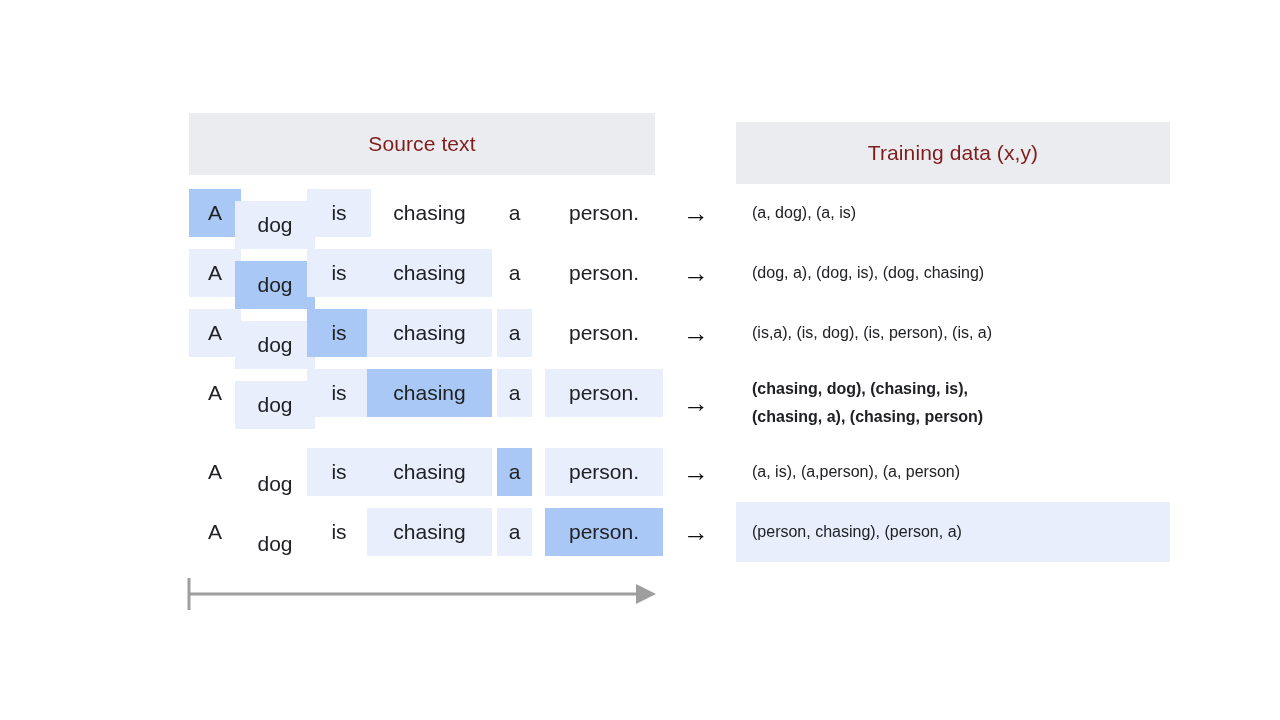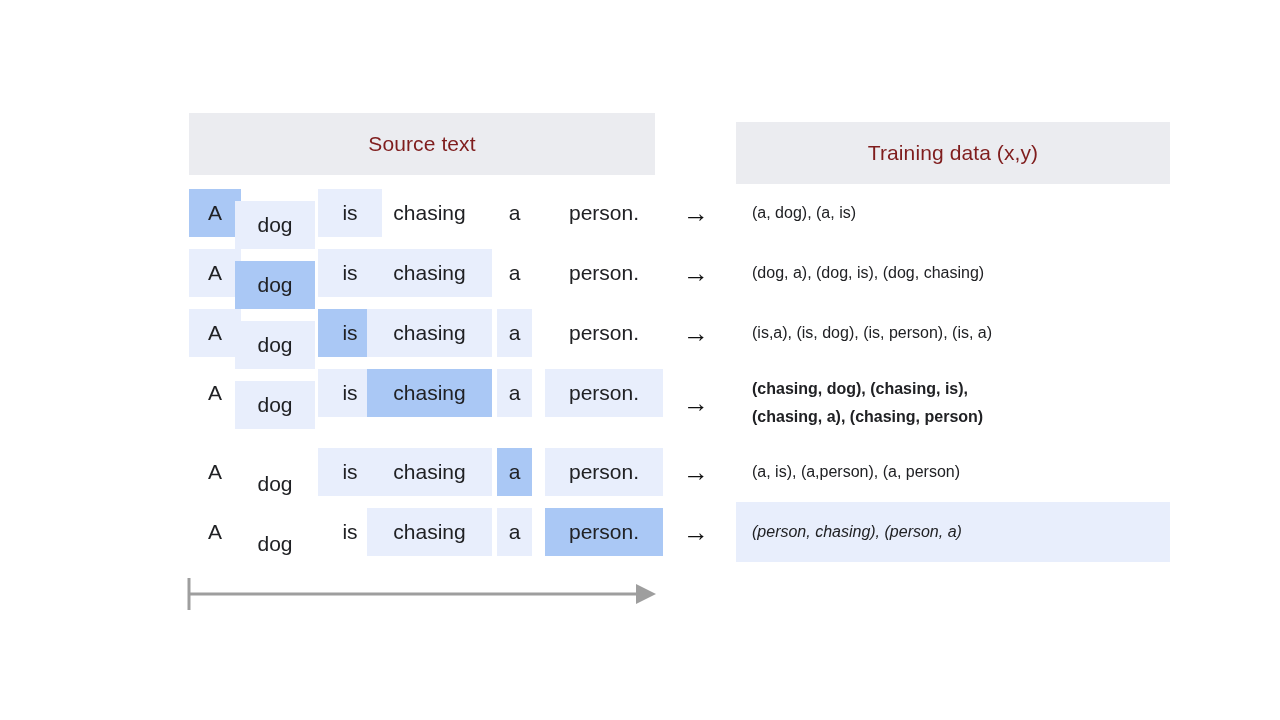--- a/index.html
+++ b/index.html
@@ -58,21 +58,21 @@
     color: #202124;
     box-sizing: border-box;
     background: transparent;
   }
   .tok.hl-light { background: #e8eefc; }
   .tok.hl-dark  { background: #aac8f5; }
 
   
   .c0 { left: 0px;   width: 52px; }
   .c1 { left: 46px;  width: 80px; margin-top: 12px; }
-  .c2 { left: 129px; width: 64px; }
+  .c2 { left: 118px; width: 64px; }
   .c3 { left: 178px; width: 125px; }
   .c4 { left: 308px; width: 35px; }
   .c5 { left: 356px; width: 118px; }
 
   
   #arrow-col {
     position: absolute;
     left: 655px;
     top: 183px;
     width: 82px;
@@ -203,21 +203,21 @@
       <div class="train-row" style="height: 60px;">
         <span class="train-text">(is,a), (is, dog), (is, person), (is, a)</span>
       </div>
       <div class="train-row tall" style="height: 79px;">
         <span class="train-text">(chasing, dog), (chasing, is),
 (chasing, a), (chasing, person)</span>
       </div>
       <div class="train-row" style="height: 60px;">
         <span class="train-text">(a, is), (a,person), (a, person)</span>
       </div>
-      <div class="train-row band" style="height: 60px; font-style: italic;">
+      <div class="train-row band" style="height: 60px;">
         <span class="train-text">(person, chasing), (person, a)</span>
       </div>
     </div>
 
   <svg id="bottom-arrow" viewBox="0 0 470 44">
     <line x1="3" y1="6" x2="3" y2="38" stroke="#9e9e9e" stroke-width="3"></line>
     <line x1="3" y1="22" x2="452" y2="22" stroke="#9e9e9e" stroke-width="3"></line>
     <polygon points="450,12 470,22 450,32" fill="#9e9e9e"></polygon>
   </svg>
 

